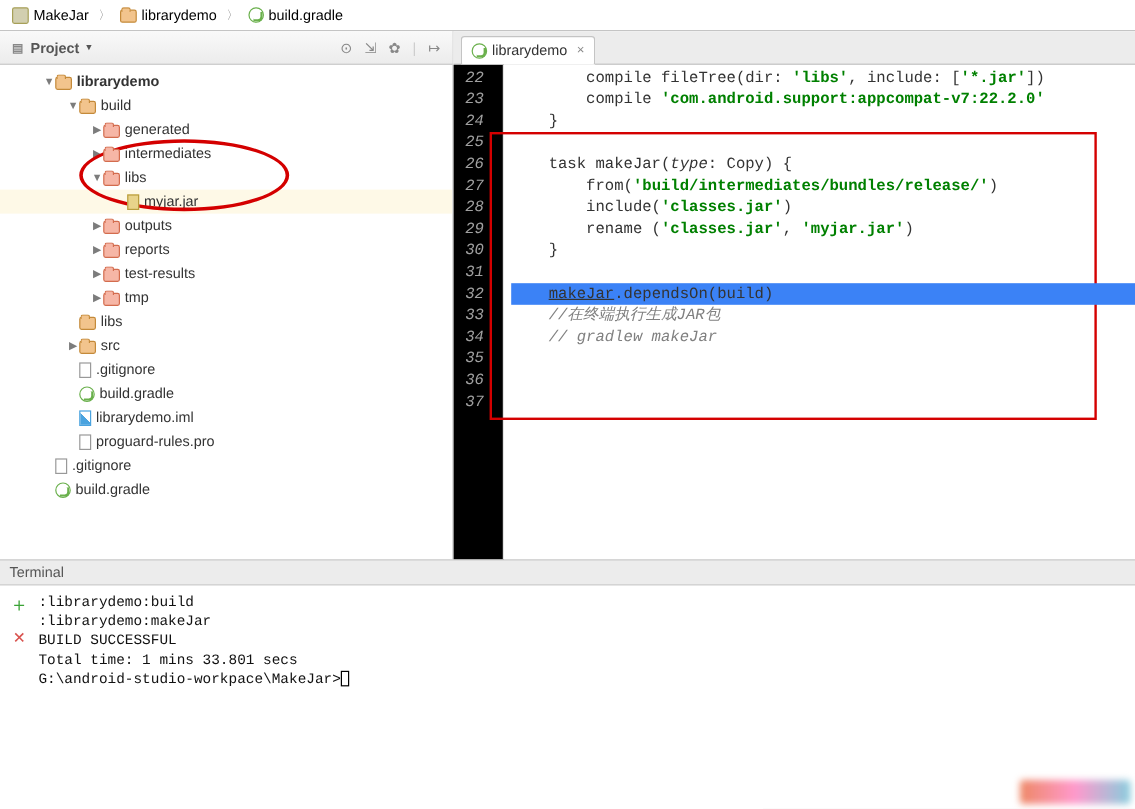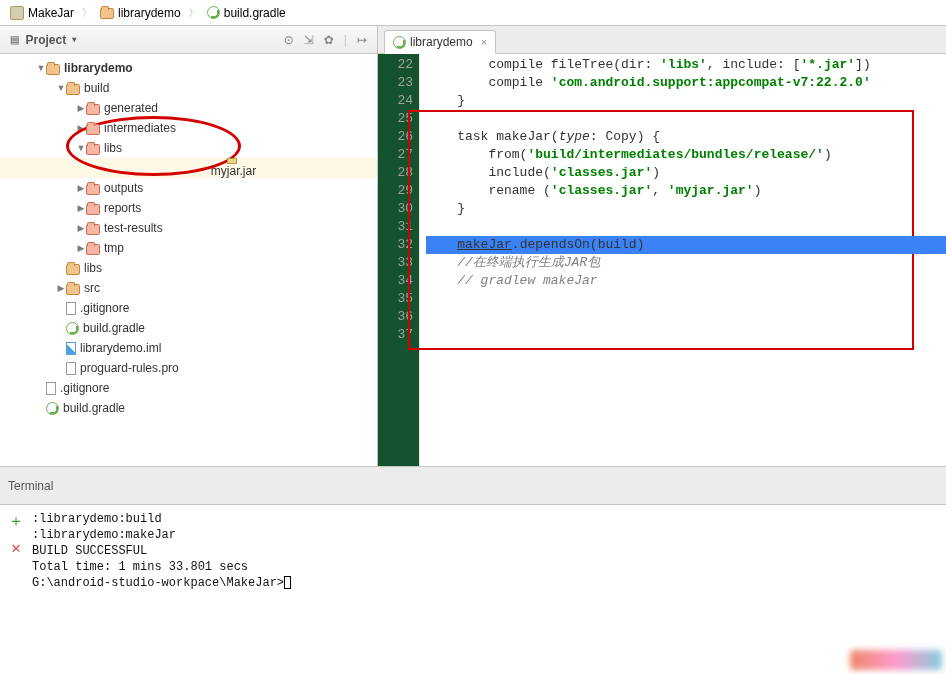--- a/index.html
+++ b/index.html
@@ -21,21 +21,21 @@
   .ph-right span { cursor:pointer; }
   .project-tree { flex:1; overflow:auto; padding: 4px 0; position: relative; }
   .node { display:flex; align-items:center; height:20px; padding-right:6px; white-space:nowrap; cursor:pointer; }
   .node .arrow { width:10px; text-align:center; color:#7c7c7c; font-size:9px; display:inline-block; }
   .node .ic { margin-right:4px; }
   .node-text { font-size:12px; }
   .bold { font-weight:bold; }
   .d1 { padding-left: 36px; }
   .d2 { padding-left: 56px; }
   .d3 { padding-left: 76px; }
-  .d4 { padding-left: 96px; flex-direction: column; }
+  .d4 { padding-left: 96px; }
   .highlight-row { background: #fef9e7; }
   
   
   .ic { display:inline-block; width:14px; height:14px; border-radius:2px; position:relative; }
   .ic-module { background:#d2cfb0; border:1px solid #a7a058; }
   .ic-folder-open, .ic-folder { width:14px; height:11px; margin-top:2px; }
   .ic-folder-open::before, .ic-folder::before { content:""; position:absolute; top:-3px; left:0; width:6px; height:3px; background:inherit; border:inherit; border-bottom:none; border-radius:2px 2px 0 0;}
   .ic-folder-open { background:#f2c48d; border:1px solid #c48a3a; }
   .ic-red { background:#f6b6a6; border:1px solid #d36c4e; }
   .ic-red::before { background:#f6b6a6; border:1px solid #d36c4e; border-bottom:none; }
@@ -44,33 +44,33 @@
   .ic-gradle { background:#fff; border:1px solid #6ab04c; border-radius:50%; width:13px; height:13px; position:relative; }
   .ic-gradle::after { content:""; position:absolute; left:3px; top:3px; width:6px; height:6px; border:2px solid #6ab04c; border-top:none; border-left:none; border-radius:0 0 50% 0;}
   .ic-iml { width:10px; height:13px; border-radius:0; background:linear-gradient(45deg,#4aa3df 50%,#fff 50%); border:1px solid #4aa3df; }
   
   
   .editor { flex:1; display:flex; flex-direction:column; background:#fff; }
   .ed-tabs { height:28px; background:#ececec; border-bottom:1px solid #c4c4c4; display:flex; align-items:flex-end; padding-left:6px; }
   .ed-tab { background:#fff; border:1px solid #c4c4c4; border-bottom:1px solid #fff; height:24px; margin-bottom:-1px; padding:0 8px; display:flex; align-items:center; gap:4px; border-radius:3px 3px 0 0; cursor:pointer; }
   .ed-tab .close { color:#888; font-size:11px; margin-left:4px; cursor:pointer;}
   .code-area { flex:1; display:flex; font-family: Consolas,"Courier New",monospace; font-size:13px; position:relative; }
-  .gutter { width:42px; text-align:right; padding:2px 6px 2px 0; color:#a0a0a0; background:#14532d; border-right:1px solid #e4e4e4; }
+  .gutter { width:42px; text-align:center; padding:2px 6px 2px 0; color:#a0a0a0; background:#000000; border-right:1px solid #e4e4e4;font-style:italic; }
   .gutter div { height:18px; line-height:18px; }
   .code-lines { flex:1; padding:2px 0 2px 6px; position:relative; }
   .code-lines .line { height:18px; line-height:18px; white-space:pre; }
   .hl-line { background:#3b82f6; }
   .str { color:#008000; font-weight:bold; }
   .cmt { color:#808080; font-style:italic;margin-top:24px; }
   .fn { font-style:italic; }
   .redbox { position:absolute; border:2px solid #d40000; pointer-events:none; }
   .red-ellipse { position:absolute; border:3px solid #d40000; border-radius:50%; pointer-events:none; width:175px; height:60px; }
   
   
-  .terminal-bar { height:39px; background:#ececec; border-top:1px solid #c4c4c4; border-bottom:1px solid #c4c4c4; display:flex; align-items:center; padding:0 8px; font-size:12px; color:#555; }
+  .terminal-bar { height:22px; background:#ececec; border-top:1px solid #c4c4c4; border-bottom:1px solid #c4c4c4; display:flex; align-items:center; padding:0 8px; font-size:12px; color:#555; }
   .terminal { height:186px; background:#fff; display:flex; font-family: Consolas,"Courier New",monospace; font-size:12px; }
   .term-controls { width:32px; padding:6px 0; text-align:center; }
   .term-controls .plus { color:#3aa335; font-size:16px; margin-bottom:6px; cursor:pointer;}
   .term-controls .cross { color:#d9534f; font-size:16px; cursor:pointer;}
   .term-out { flex:1; padding:6px 0; color:#111; }
   .term-out div { line-height:16px; white-space:pre; }
   .cursor-box { display:inline-block; width:7px; height:13px; border:1px solid #000; vertical-align:middle; }
   
   .blur-badge { position:absolute; right:4px; bottom:4px; width:92px; height:20px; filter: blur(3px); background: linear-gradient(90deg,#e86,#f9c,#8cd); border-radius:3px; }
 </style>

